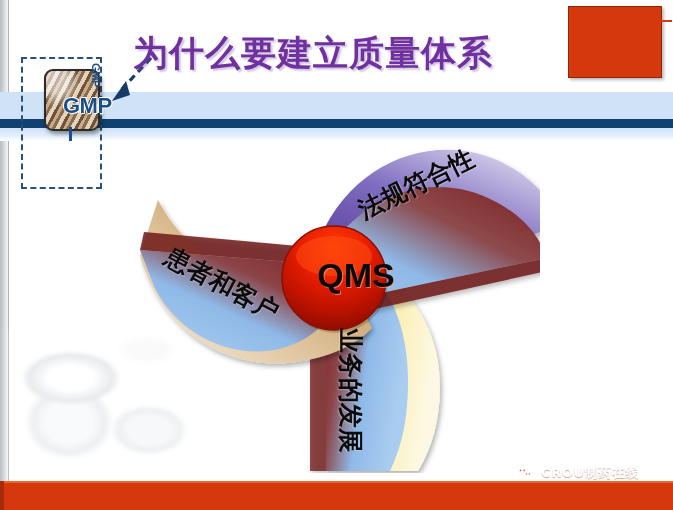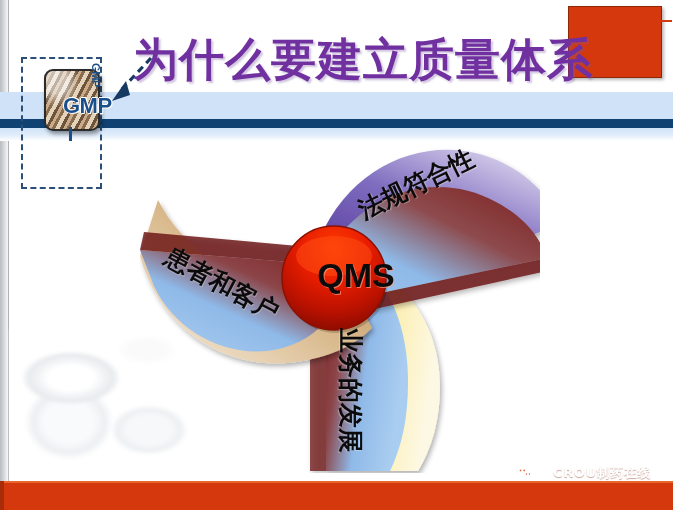--- a/index.html
+++ b/index.html
@@ -46,21 +46,21 @@
   .gmp-mini{position:absolute;left:58px;top:-6px;font-size:11px;font-weight:bold;
     color:#1b4f8a;transform:rotate(90deg);transform-origin:left top;
     font-family:"Liberation Sans",sans-serif;letter-spacing:-.3px;}
   .gmp-stem{position:absolute;left:25px;top:58px;width:3px;height:14px;background:#1b4f8a;}
 
   
   .arrow-svg{position:absolute;left:100px;top:55px;width:56px;height:55px;}
 
   
   .title{position:absolute;left:133px;top:30px;width:440px;
-    font-size:45px;font-weight:bold;color:#7030a0;letter-spacing:1px;
+    font-size:35px;font-weight:bold;color:#7030a0;letter-spacing:1px;
     font-family:"DejaVu Sans","Liberation Sans",sans-serif;
     text-shadow:2px 2px 2px rgba(120,90,160,.35);white-space:nowrap;}
 
   
   .glassware{position:absolute;left:9px;top:330px;width:215px;height:152px;
     opacity:.55;
     background:
       radial-gradient(ellipse 62px 34px at 62px 48px, #ffffff 0 38%, #e9ecef 52%, #d7dbe0 68%, rgba(255,255,255,0) 80%),
       radial-gradient(ellipse 54px 46px at 60px 92px, #f4f6f8 0 46%, #dfe3e8 66%, rgba(255,255,255,0) 82%),
       radial-gradient(ellipse 46px 30px at 140px 100px, #f2f4f6 0 45%, #e0e4e9 68%, rgba(255,255,255,0) 84%),
@@ -74,21 +74,21 @@
   
   .bottom-bar{position:absolute;left:0;top:481px;width:673px;height:29px;
     background:#d5380c;}
   .bottom-bar-hl{position:absolute;left:0;top:481px;width:673px;height:2px;
     background:#e8672f;}
   .bottom-bar-edge{position:absolute;left:0;top:481px;width:4px;height:29px;
     background:#a82c09;}
 
   
   .watermark{position:absolute;left:516px;top:461px;height:24px;display:flex;
-    align-items:center;gap:20px;opacity:.78;}
+    align-items:center;gap:8px;opacity:.78;}
   .wm-icon{width:17px;height:14px;position:relative;}
   .wm-text{font-size:13px;font-weight:bold;color:#ffffff;letter-spacing:.6px;
     font-family:"DejaVu Sans","Liberation Sans",sans-serif;
     text-shadow:0 1px 1px rgba(120,30,0,.5);white-space:nowrap;}
 
   
   .blade-label{position:absolute;font-weight:bold;color:#0b0b0b;white-space:nowrap;
     font-family:"DejaVu Sans","Liberation Sans",sans-serif;}
 </style>
 </head>

